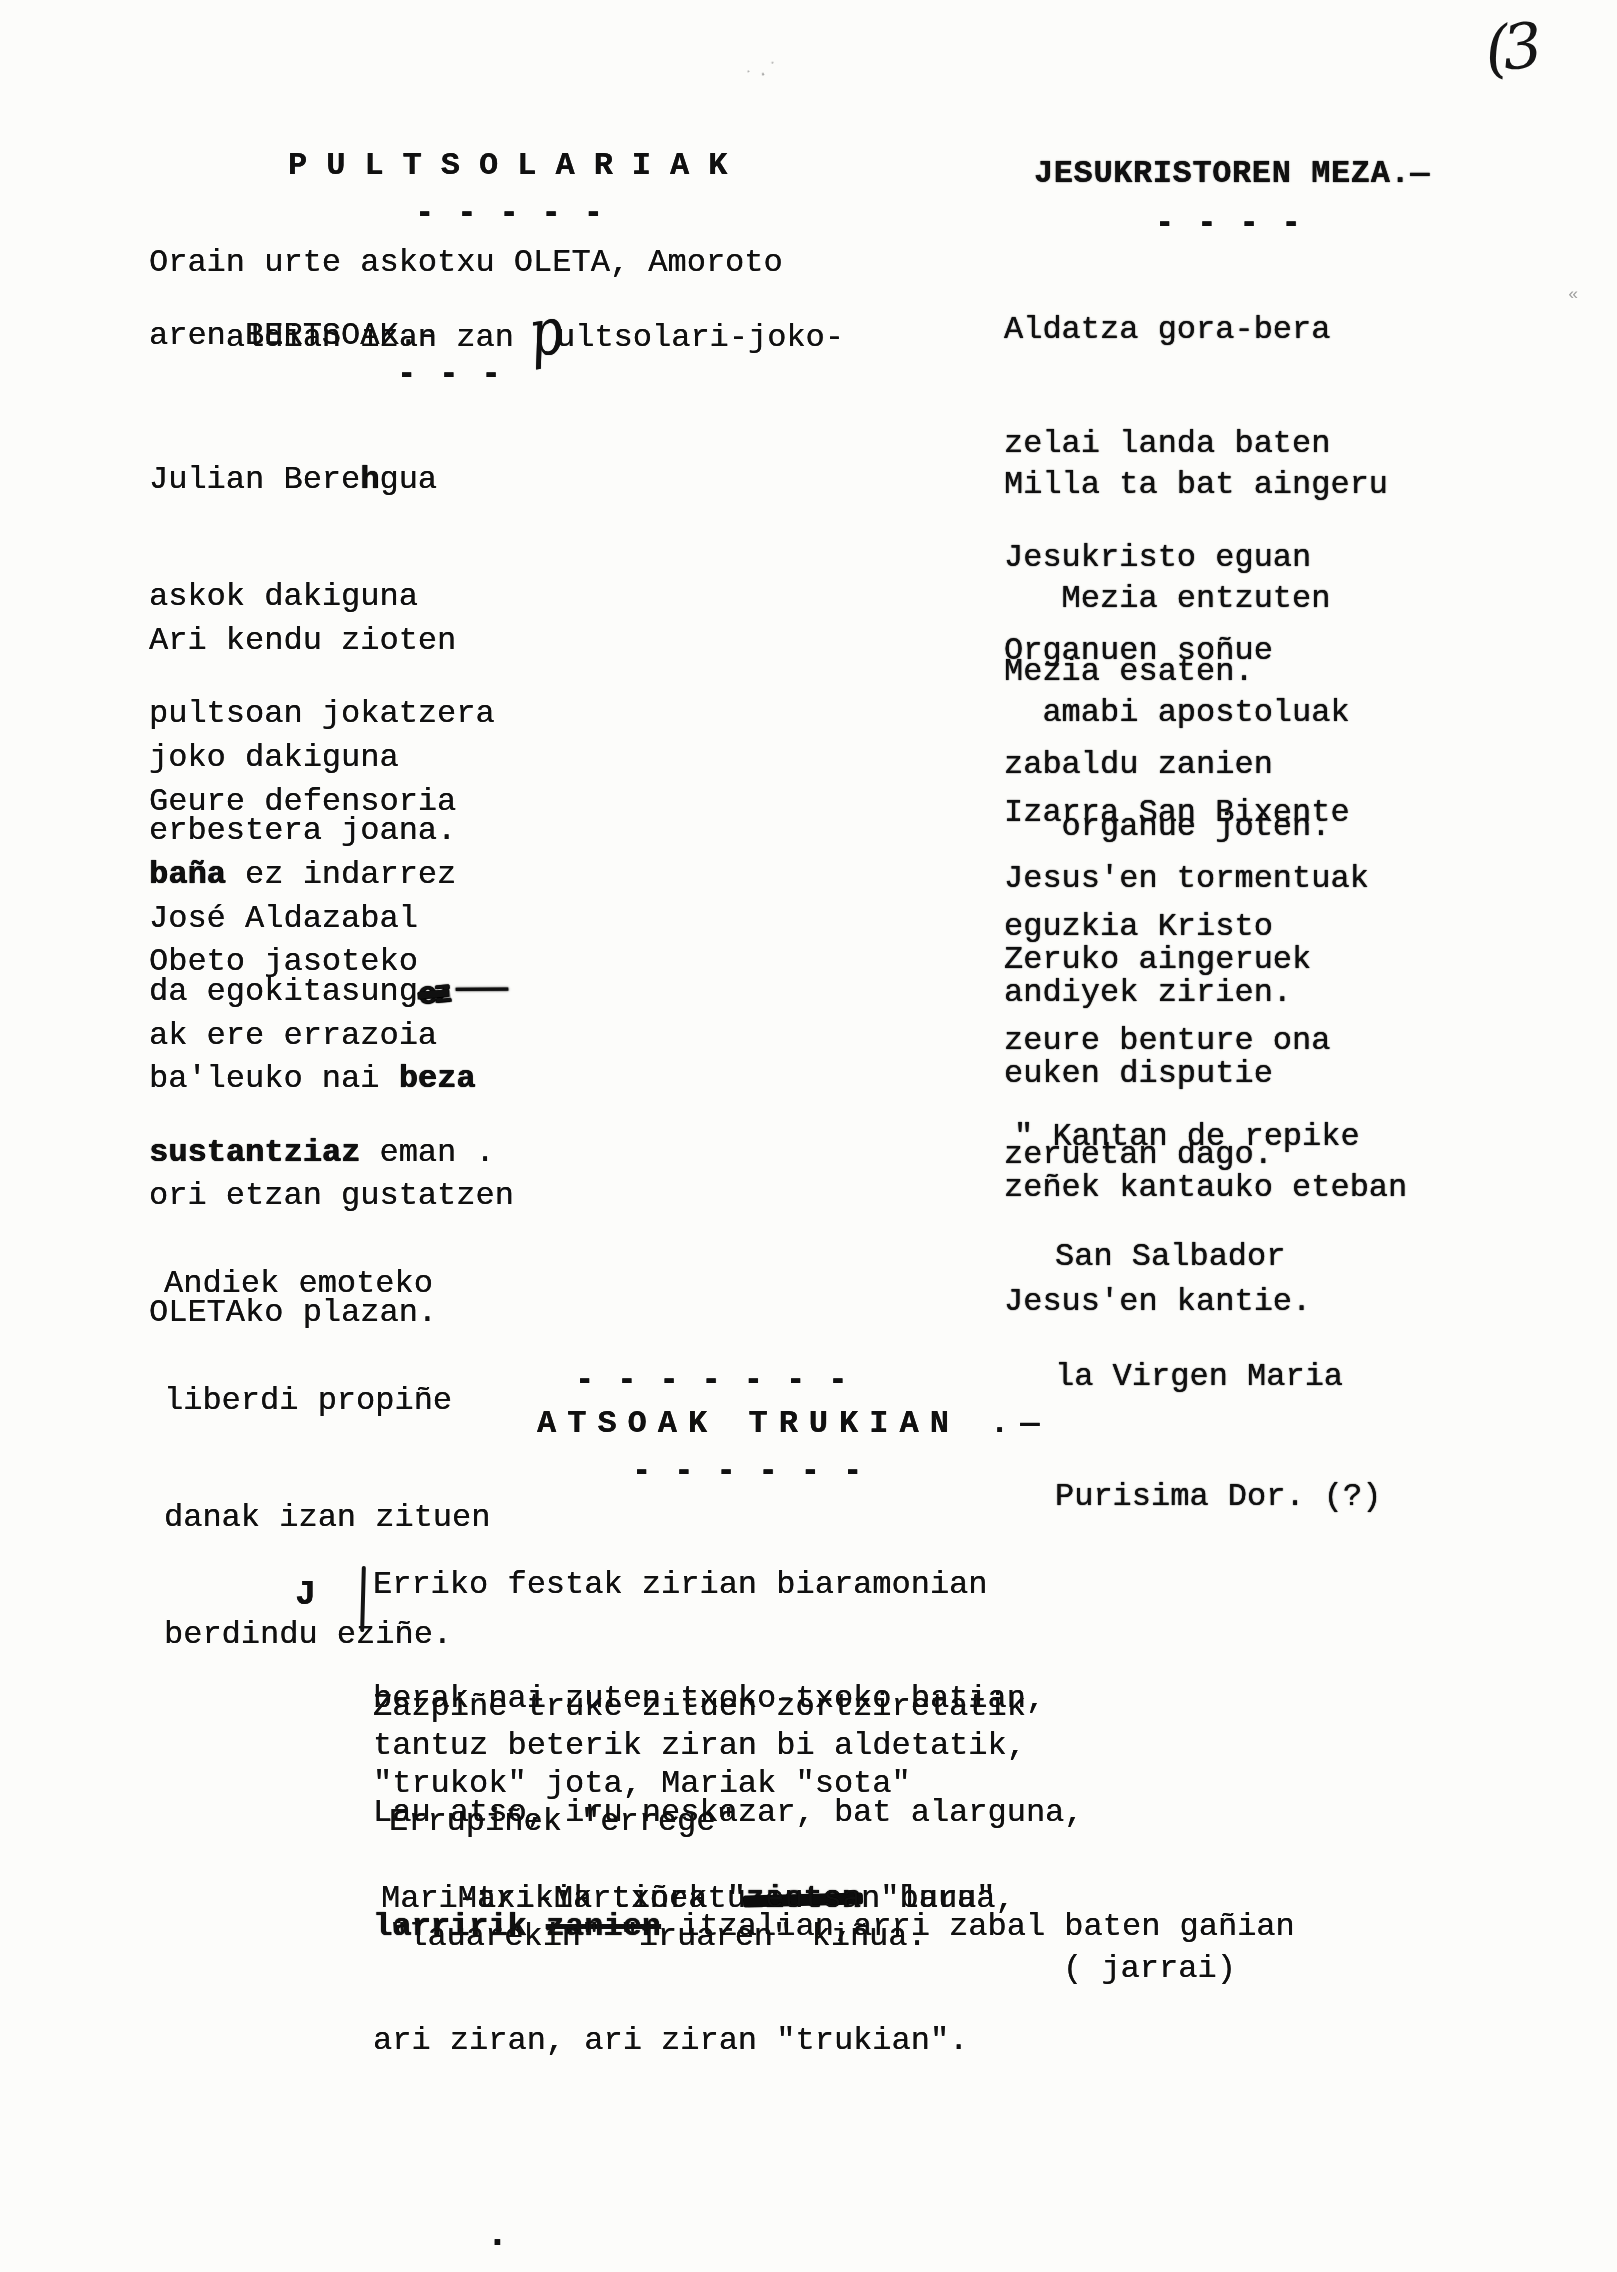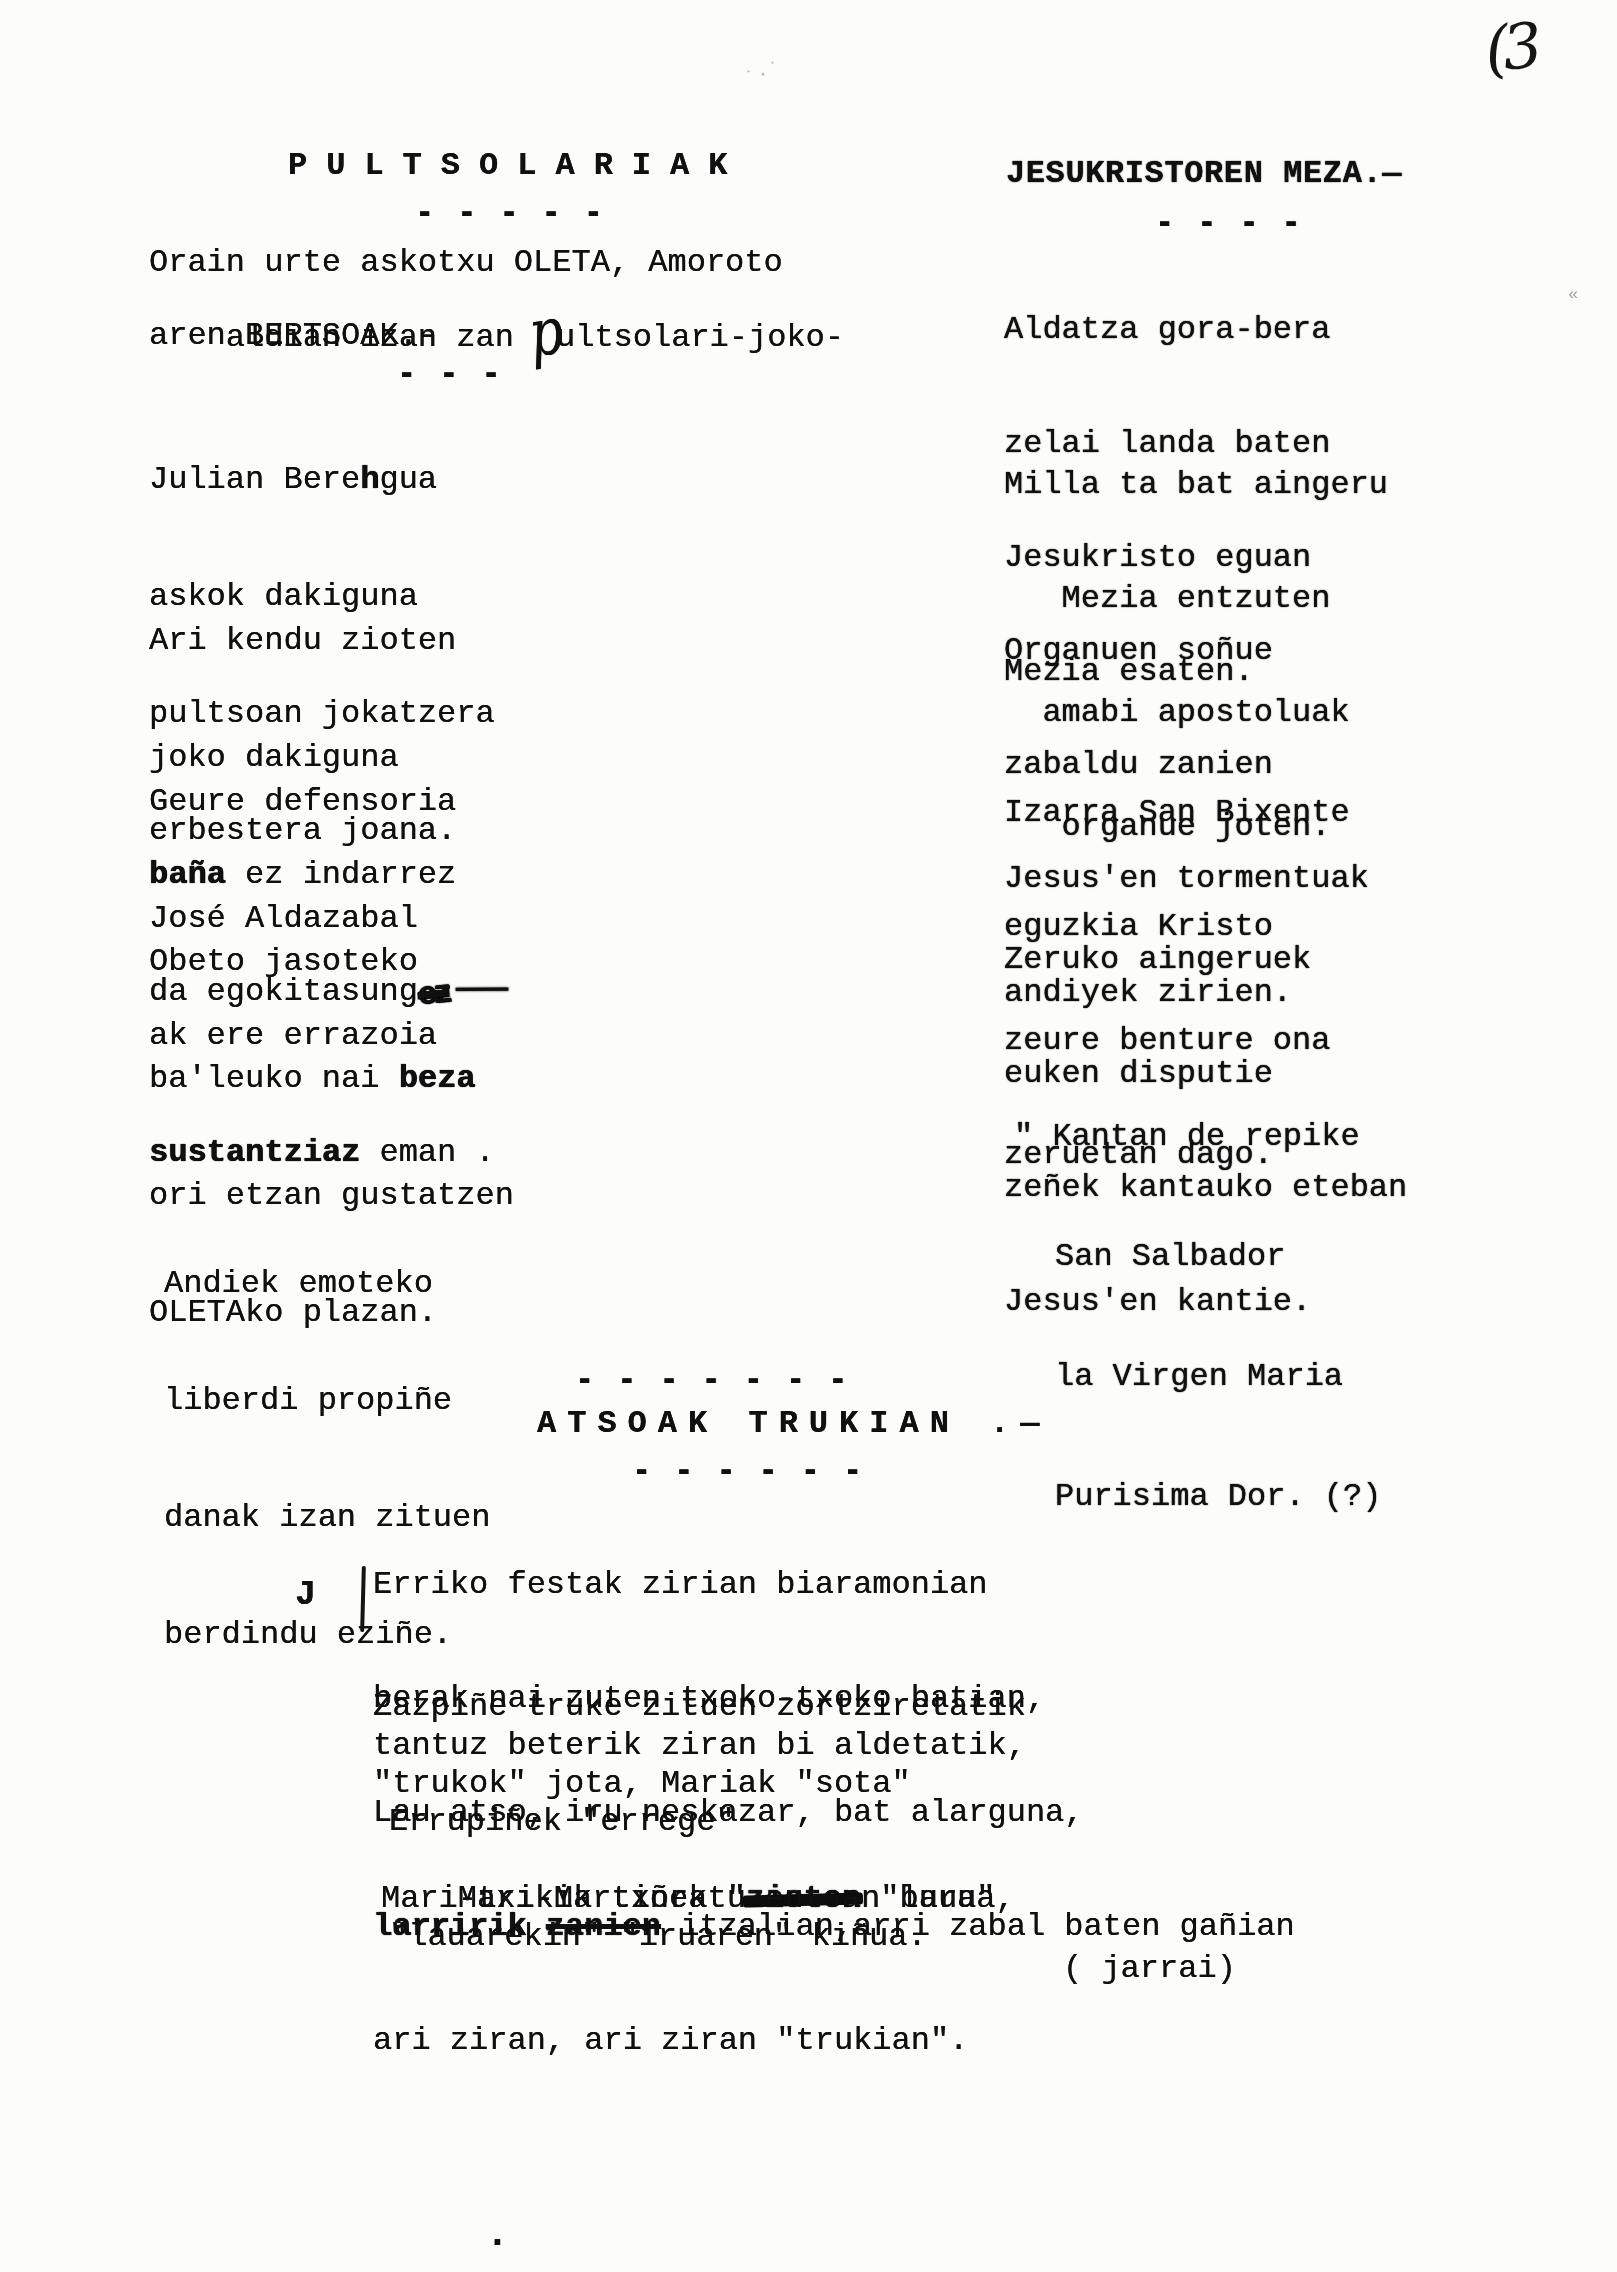--- a/index.html
+++ b/index.html
@@ -10,21 +10,21 @@
   }
   .abs{position:absolute;}
   .t{
     font-size:32px;line-height:39px;white-space:pre;
     text-shadow:0 0 0.6px rgba(0,0,0,.8),0.3px 0.3px 0 rgba(0,0,0,.35);
   }
   .h1{font-weight:bold;letter-spacing:19px;}
   .h2{font-weight:bold;letter-spacing:11px;}
   .dash{font-weight:bold;letter-spacing:1.9px;transform:scaleY(1.2);transform-origin:left center;}
   .rough{text-shadow:0 0 0.9px rgba(0,0,0,.92),0 0 1.7px rgba(0,0,0,.4);}
-  .smear{filter:blur(0.5px);letter-spacing:0.6px;}
+  .smear{filter:blur(0.5px);letter-spacing:0.6px;margin-left:28px;}
   .b{font-weight:bold;text-shadow:0 0 1.1px #000,0.6px 0 0 #000;}
   .struck{
     font-weight:bold;text-decoration:line-through;text-decoration-thickness:5.2px;
     text-shadow:0 0 1px #000;
   }
   .blackout{position:relative;font-weight:bold;text-shadow:0 0 1.3px #000;}
   .blackout::after{
     content:"";position:absolute;left:-2.6px;right:-2.6px;top:38%;height:32%;
     background:#0c0c0c;transform:rotate(-1.5deg);border-radius:2.6px;
   }

